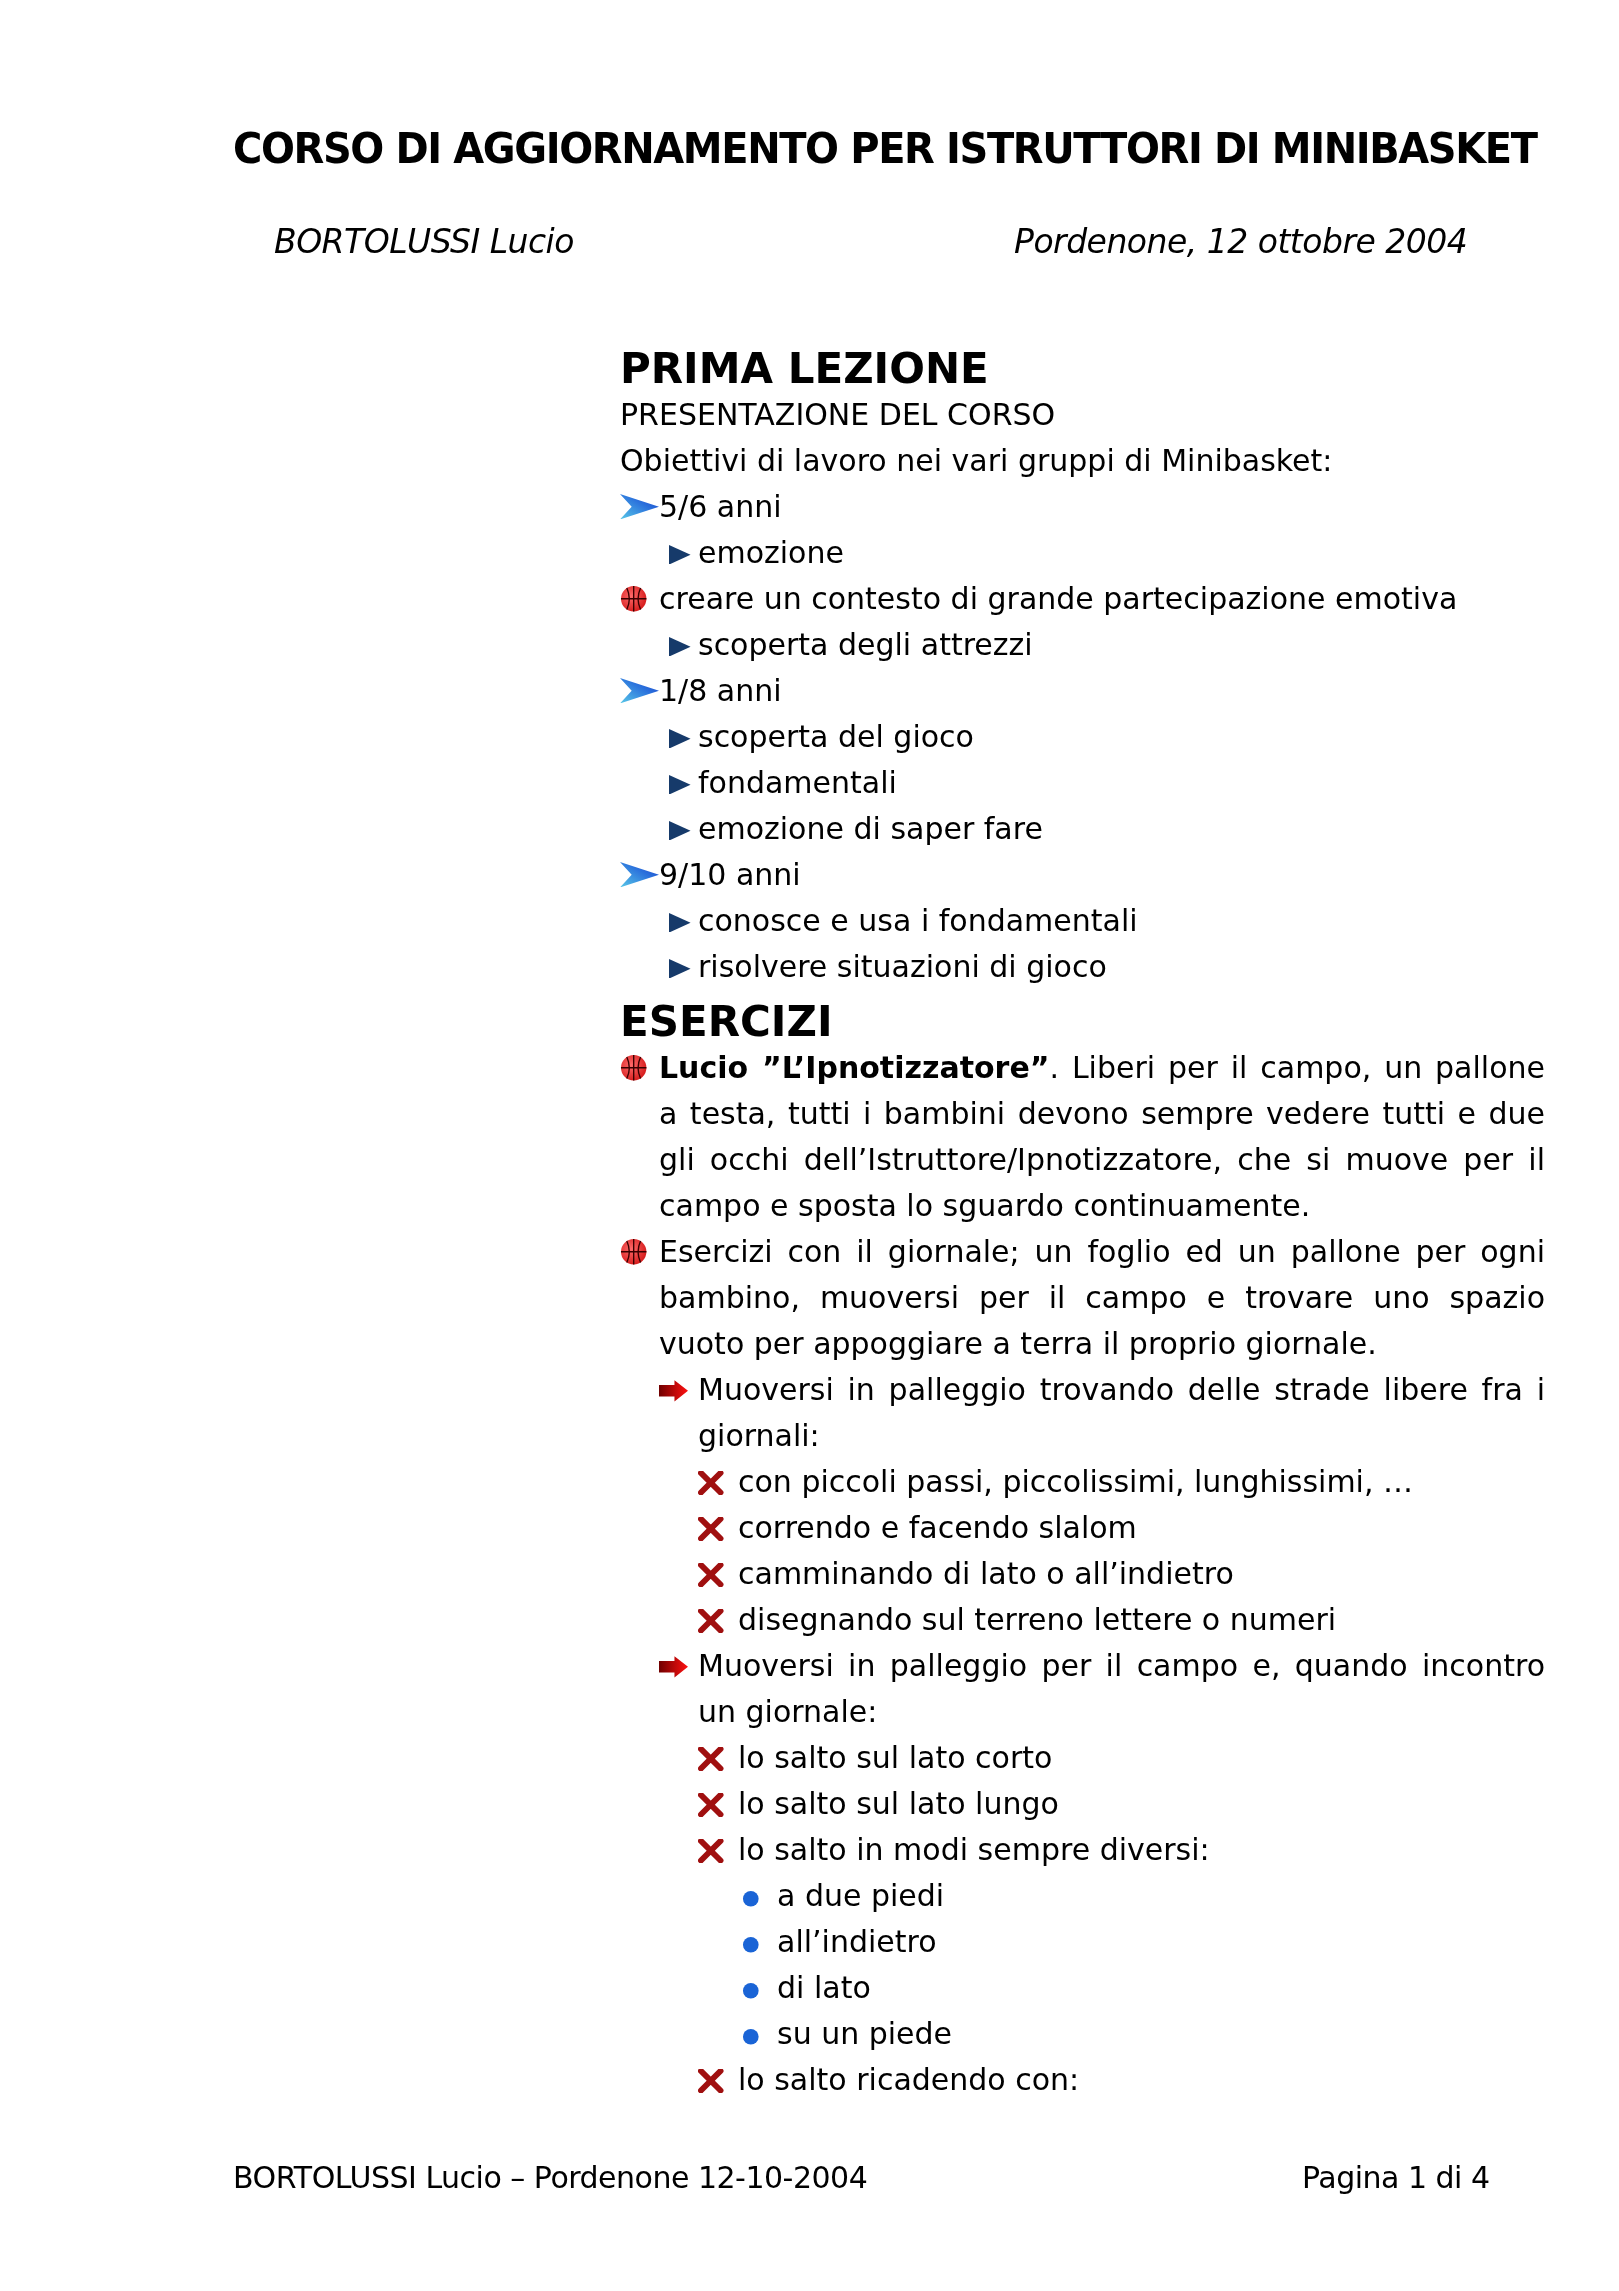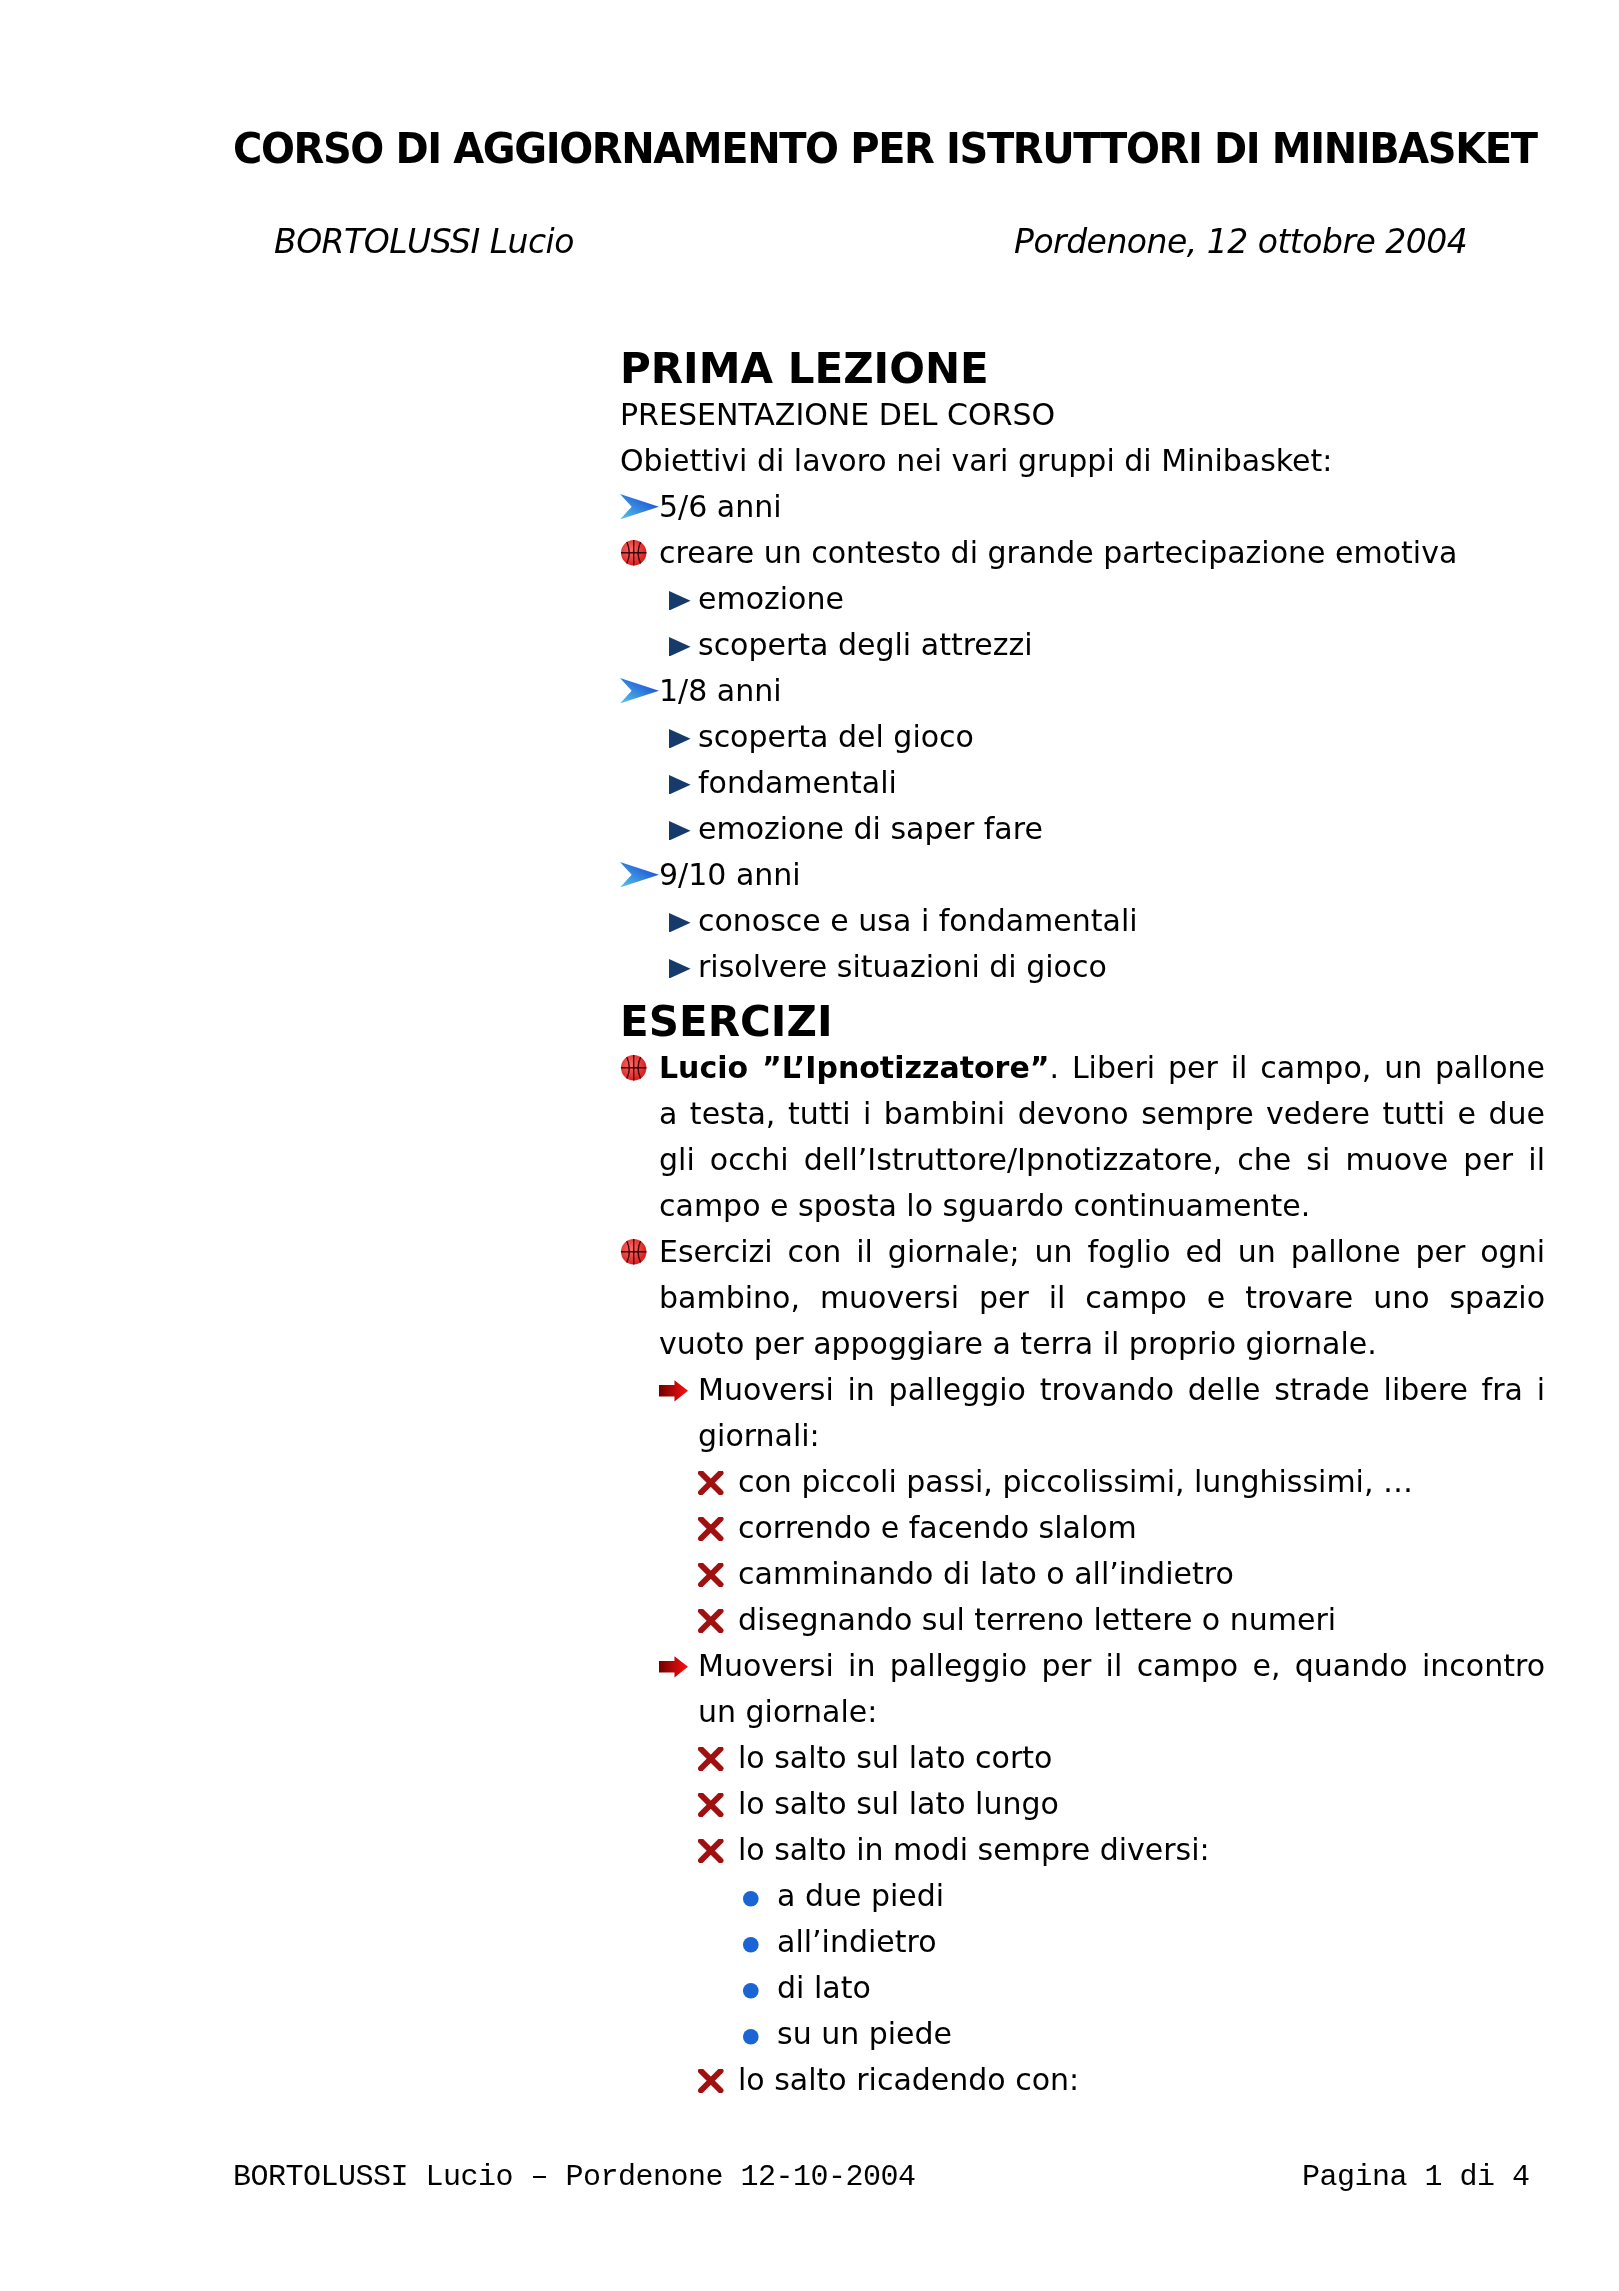--- a/index.html
+++ b/index.html
@@ -104,21 +104,20 @@
       top: 17.6px;
       width: 17.6px;
       height: 17.6px;
     }
     .footer {
       position: absolute;
       top: 2160px;
       font-size: 30px;
       white-space: nowrap;
       letter-spacing: -0.5px;
-      font-family: Liberation Mono, monospace;
     }
     .footer-left { left: 233px; }
     .footer-right { left: 1302px; }
     b { font-weight: bold; }
   </style>
 </head>
 <body>
 
 <svg width="0" height="0" style="position:absolute">
   <defs>
@@ -147,37 +146,37 @@
   <h2 class="section-heading">PRIMA LEZIONE</h2>
   <div class="line lvl0">PRESENTAZIONE DEL CORSO</div>
   <div class="line lvl0">Obiettivi di lavoro nei vari gruppi di Minibasket:</div>
 
   <div class="line lvl1">
     <svg class="icon icon-chevron" viewBox="0 0 40 26">
         <path d="M0 0 L40 13 L0 26 L12 13 Z" fill="url(#chevGrad)"></path>
       </svg>
     <span>5/6 anni</span>
   </div>
+  <div class="line lvl2">
+    <svg class="icon icon-tri" style="left:49px" viewBox="0 0 22 20">
+        <path d="M0 0 L22 10 L0 20 Z" fill="#163a6a"></path>
+      </svg>
+    <span>emozione</span>
+  </div>
   <div class="line lvl1">
     <svg class="icon icon-ball" viewBox="0 0 28 28">
         <circle cx="14" cy="14" r="13" fill="url(#ballGrad)"></circle>
         <path d="M14 1 V27 M1 14 H27 M7 3 Q12 14 7 25 M21 3 Q16 14 21 25" stroke="#3a0000" stroke-width="1.4" fill="none"></path>
       </svg>
     <span>creare un contesto di grande partecipazione emotiva</span>
   </div>
   <div class="line lvl2">
     <svg class="icon icon-tri" style="left:49px" viewBox="0 0 22 20">
         <path d="M0 0 L22 10 L0 20 Z" fill="#163a6a"></path>
       </svg>
-    <span>emozione</span>
-  </div>
-  <div class="line lvl2">
-    <svg class="icon icon-tri" style="left:49px" viewBox="0 0 22 20">
-        <path d="M0 0 L22 10 L0 20 Z" fill="#163a6a"></path>
-      </svg>
     <span>scoperta degli attrezzi</span>
   </div>
 
   <div class="line lvl1">
     <svg class="icon icon-chevron" viewBox="0 0 40 26">
         <path d="M0 0 L40 13 L0 26 L12 13 Z" fill="url(#chevGrad)"></path>
       </svg>
     <span>1/8 anni</span>
   </div>
   <div class="line lvl2">

